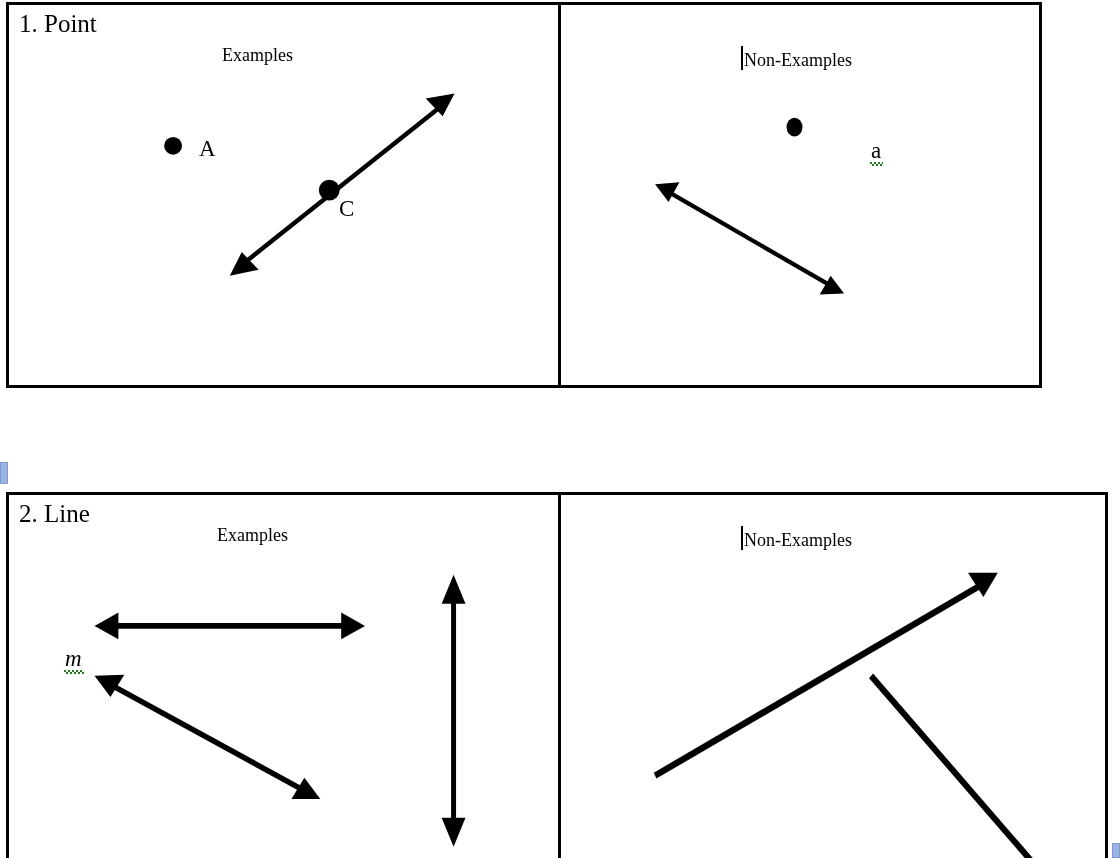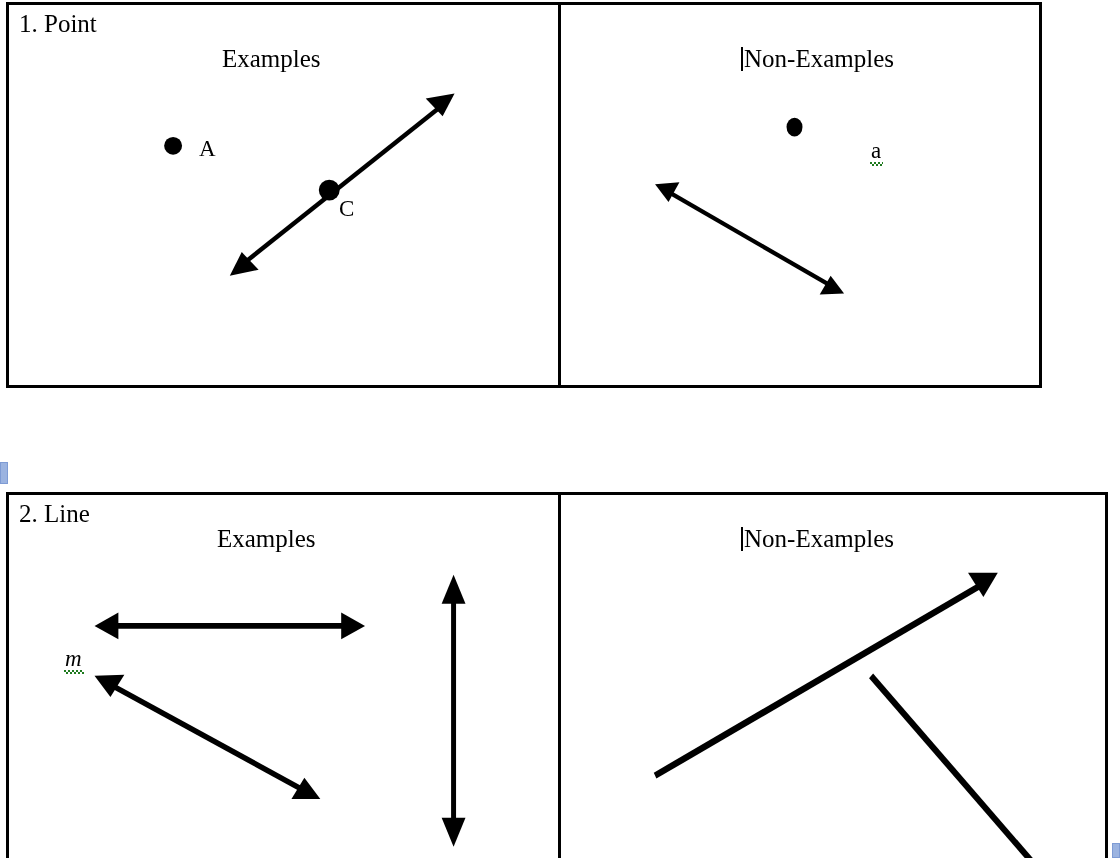--- a/index.html
+++ b/index.html
@@ -40,21 +40,21 @@
   .term-heading {
     position: absolute;
     left: 10px;
     top: 6px;
     font-size: 25px;
     line-height: 1.0;
     white-space: nowrap;
   }
   .col-heading {
     position: absolute;
-    font-size: 25px;
+    font-size: 18px;
     line-height: 1.0;
     white-space: nowrap;
   }
   #examples-point      { left: 213px; top: 41px; }
   #nonexamples-point   { left: 180px; top: 41px; }
   #examples-line       { left: 208px; top: 31px; }
   #nonexamples-line    { left: 180px; top: 31px; }
 
   
   .caret {

